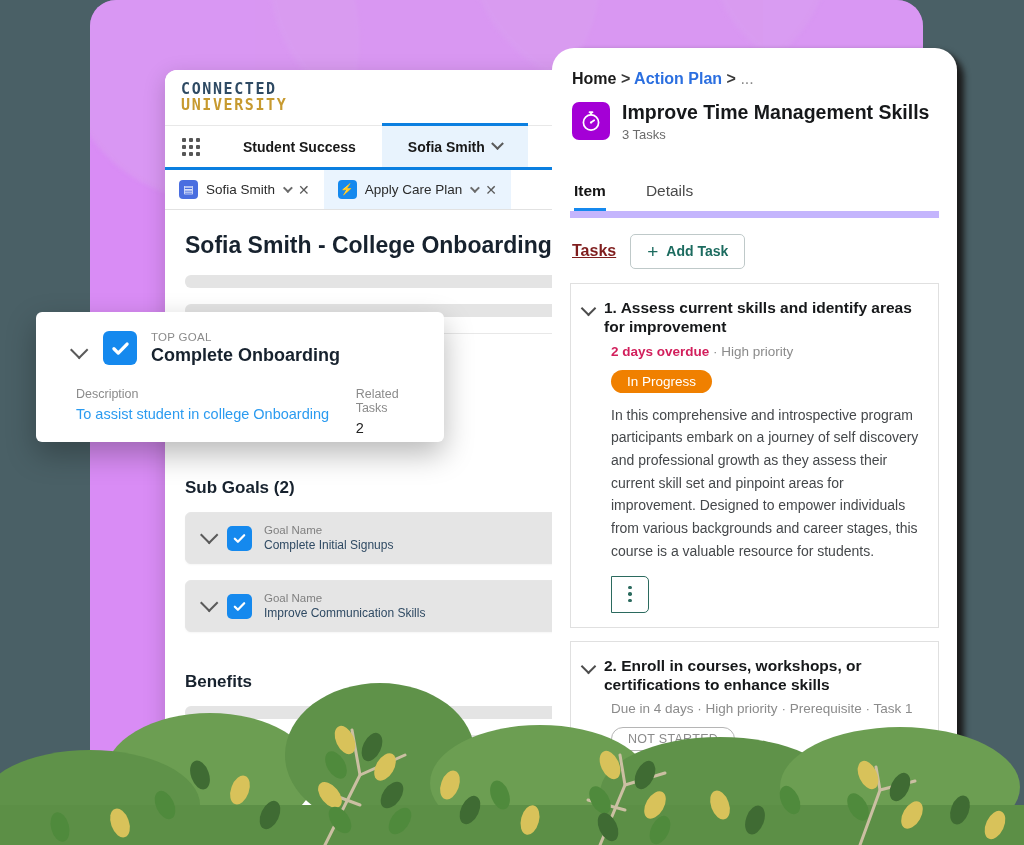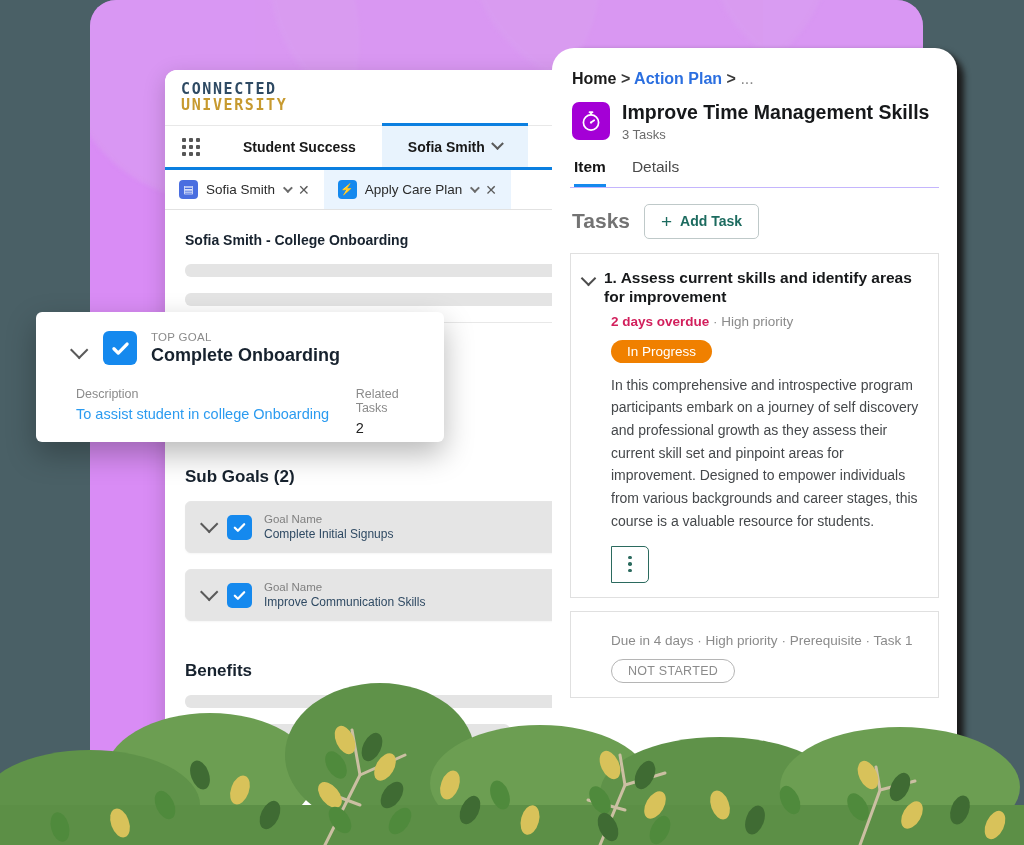--- a/index.html
+++ b/index.html
@@ -77,21 +77,21 @@
   .tab { display: flex; align-items: center; gap: 8px; padding: 0 14px; font-size: 13.5px; color: #2b2b2b; }
   .tab.sel { background: #eaf4fe; }
   .tab-ico { width: 19px; height: 19px; border-radius: 4px; background: #4a6ee0;
              display: flex; align-items: center; justify-content: center; color:#fff; font-size:11px; }
   .tab-ico.blue { background: #1589ee; }
   .tab-chev { width: 7px; height: 7px; border-right: 2px solid #6b6b6b; border-bottom: 2px solid #6b6b6b;
               transform: rotate(45deg) translateY(-2px); }
   .tab-x { font-size: 14px; color: #5a5a5a; }
 
   .app-body { padding: 22px 0 0 0; }
-  .rec-title { font-size: 14px; font-weight: bold; color: #17222e; padding: 0 20px 16px 20px; }
+  .rec-title { font-size: 23px; font-weight: bold; color: #17222e; padding: 0 20px 16px 20px; }
   .skel { height: 13px; background: #e4e4e4; border-radius: 6px; margin: 0 20px 16px 20px; }
   .divider { height: 1px; background: #e8e8e8; margin: 4px 0 0 0; }
 
   .sect-title { font-size: 17px; font-weight: bold; color: #17222e; padding: 24px 20px 14px 20px; }
   .goal-card {
     margin: 0 20px 16px 20px; border: 1px solid #e6e6e6; border-radius: 6px;
     background: #e5e5e5; height: 52px; display: flex; align-items: center; padding: 0 16px; gap: 12px;
     box-shadow: 0 1px 2px rgba(0,0,0,.04);
   }
   .chev-lg { width: 13px; height: 13px; border-right: 2.5px solid #5a5a5a; border-bottom: 2.5px solid #5a5a5a;
@@ -133,26 +133,26 @@
   .breadcrumb .sep { color: #3a3a3a; font-weight: bold; }
   .breadcrumb .dots { color: #8a8a8a; font-weight: normal; }
 
   .rc-titlerow { display: flex; align-items: flex-start; gap: 12px; padding: 2px 2px 10px 2px; }
   .rc-ico { width: 38px; height: 38px; border-radius: 7px; background: #a400d6; flex: none;
             display: flex; align-items: center; justify-content: center; }
   .rc-ico svg { width: 24px; height: 24px; }
   .rc-title { font-size: 19.5px; font-weight: bold; color: #16181a; line-height: 1.12; }
   .rc-sub { font-size: 13px; color: #6b6b6b; margin-top: 3px; }
 
-  .rc-tabs { display: flex; gap: 26px; border-bottom: 1px solid #c4b5fd; padding: 6px 4px 0 4px; }
+  .rc-tabs { display: flex; gap: 40px; border-bottom: 7px solid #c4b5fd; padding: 6px 4px 0 4px; margin-top: 24px; }
   .rc-tab { font-size: 15.5px; color: #4a4a4a; padding-bottom: 8px; }
   .rc-tab.act { color: #151515; font-weight: bold; border-bottom: 3px solid #1589ee; }
 
   .tasks-row { display: flex; align-items: center; gap: 14px; padding: 16px 2px 14px 2px; }
-  .tasks-lbl { font-size: 21px; font-weight: bold; color: #737373; }
+  .tasks-lbl { font-size: 16px; font-weight: bold; color: #7f1d1d; text-decoration: underline; }
   .btn-out {
     border: 1px solid #bfc9c9; border-radius: 5px; height: 35px; padding: 0 16px;
     display: flex; align-items: center; gap: 8px; background: #fff;
     font-size: 14px; font-weight: bold; color: #1c6b5f;
   }
   .plus { font-size: 19px; font-weight: normal; color: #1c6b5f; line-height: 1; }
 
   .task-card { border: 1px solid #e0e0e0; border-radius: 0; padding: 14px 14px 14px 12px;
                margin-bottom: 13px; background: #fff; }
   .tc-head { display: flex; gap: 10px; }
@@ -374,20 +374,27 @@
             <div class="mark-kebab">
               <i></i>
                 <i></i>
                 <i></i>
             </div>
           </div>
         </div>
       </div>
 
       <div class="task-card">
+        <div class="tc-head">
+          <span class="tc-chev"></span>
+          <span class="tc-title">
+            <span>2.</span>
+            <span>Enroll in courses, workshops, or certifications to enhance skills</span>
+          </span>
+        </div>
         <div class="tc-body">
           <div class="tc-meta">
             <span>Due in 4 days</span>
             <span> · </span>
             <span>High priority</span>
             <span> · </span>
             <span>Prerequisite · Task 1</span>
           </div>
           <div class="badge-ns">NOT STARTED</div>
         </div>

